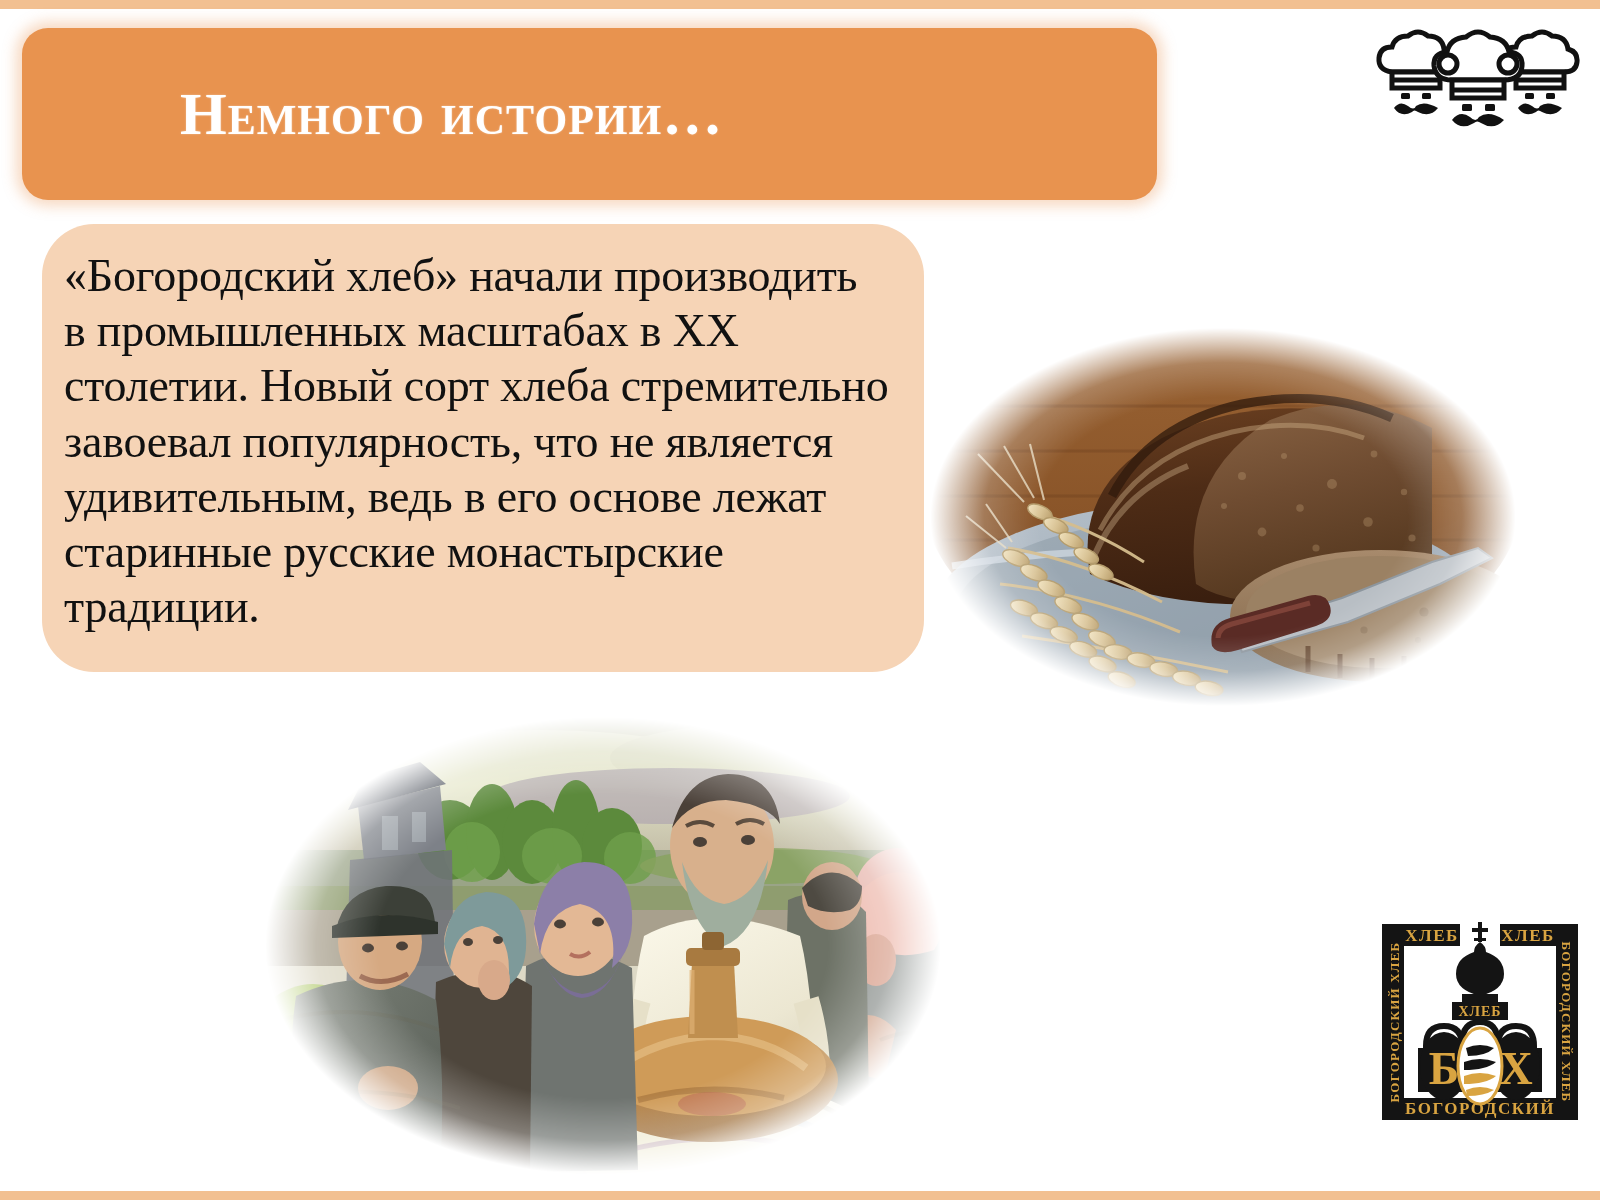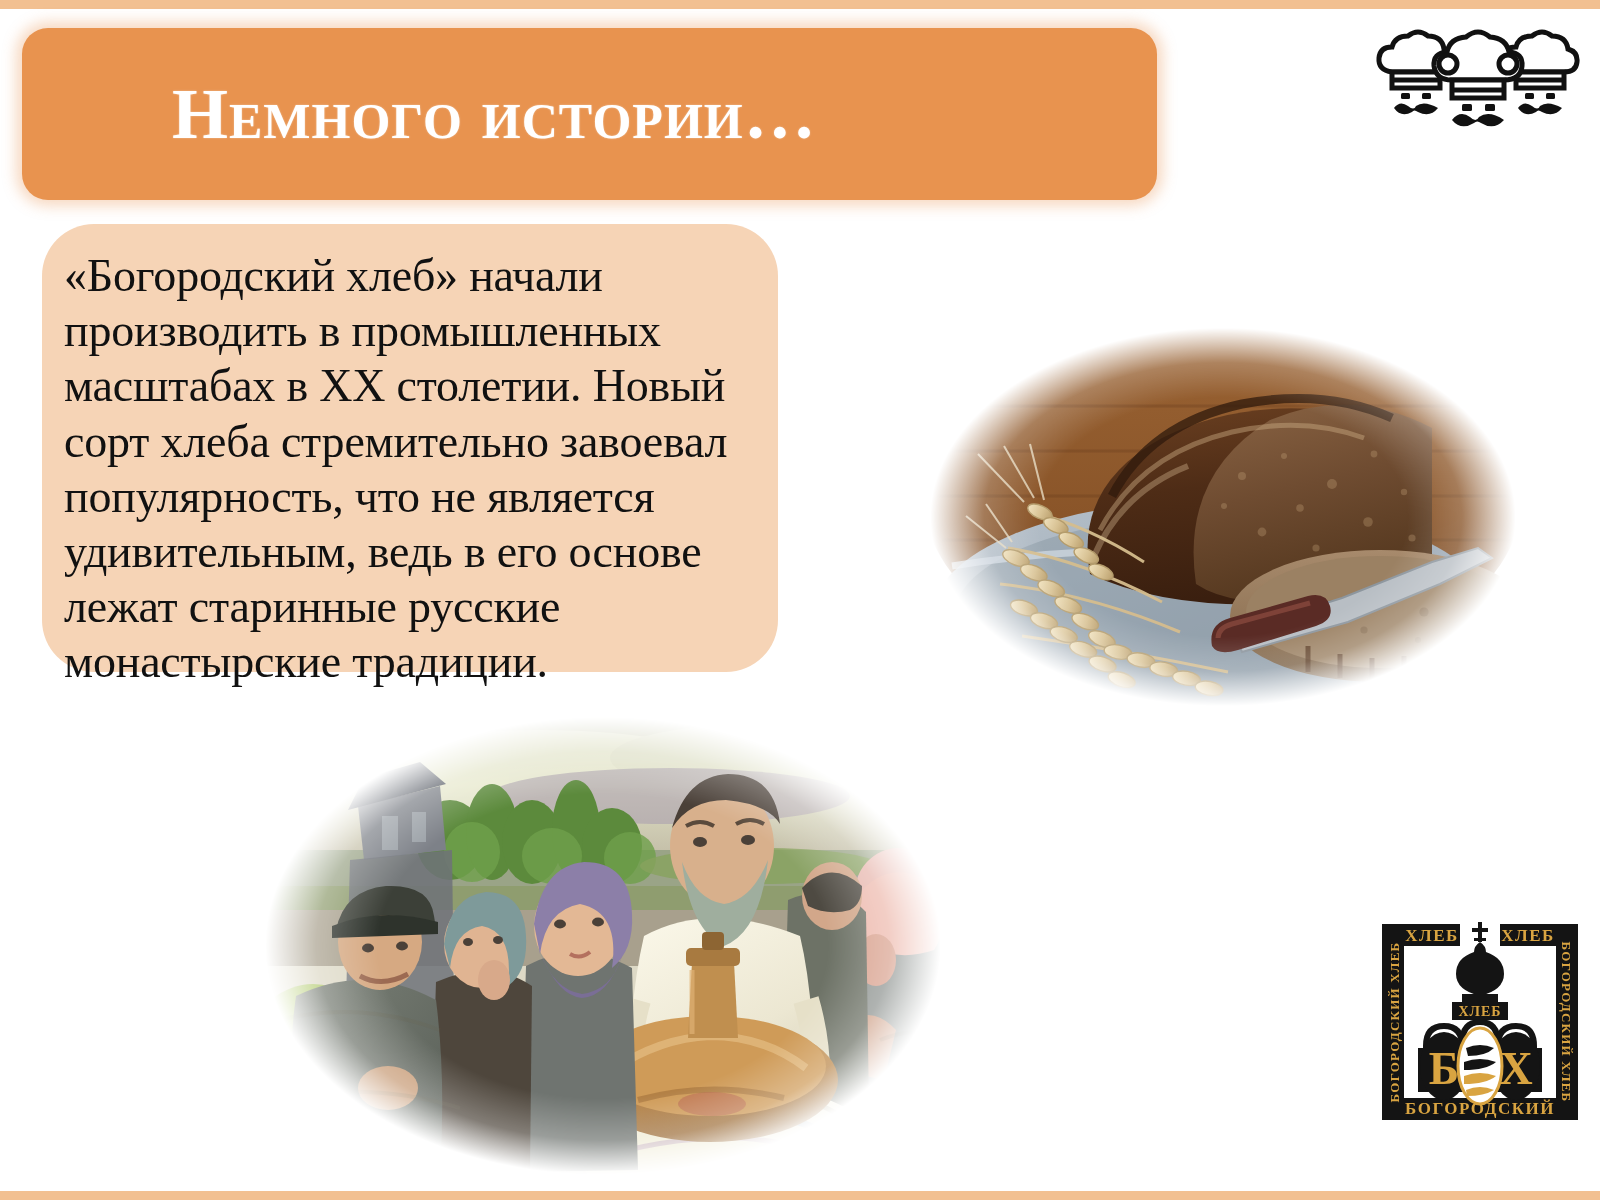--- a/index.html
+++ b/index.html
@@ -29,45 +29,45 @@
   .title-bar{
     position:absolute;
     left:22px;top:28px;
     width:1135px;height:172px;
     background:#e8934f;
     border-radius:26px;
     box-shadow:0 0 14px 6px rgba(232,147,79,.35);
     display:flex;align-items:center;
   }
   .title-text{
-    margin:0;
+    margin:8px;
     padding-left:150px;
     color:#ffffff;
     font-family:"Liberation Serif", serif;
     font-weight:bold;
-    font-size:72px;
+    font-size:60px;
     line-height:1;
     letter-spacing:1px;
     font-variant:small-caps;
     text-shadow:0 0 2px rgba(255,255,255,.45);
     white-space:nowrap;
   }
 
   
   .chef-hats{
     position:absolute;
     right:14px;top:22px;
     width:216px;height:110px;
   }
 
   
   .text-card{
     position:absolute;
     left:42px;top:224px;
-    width:736px;height:448px;
+    width:882px;height:448px;
     background:#f6d4b6;
     border-radius:52px;
     box-sizing:border-box;
     padding:24px 34px 0 22px;
   }
   .body-text{
     margin:0;
     font-family:"Liberation Serif", serif;
     font-size:46px;
     line-height:1.20;

